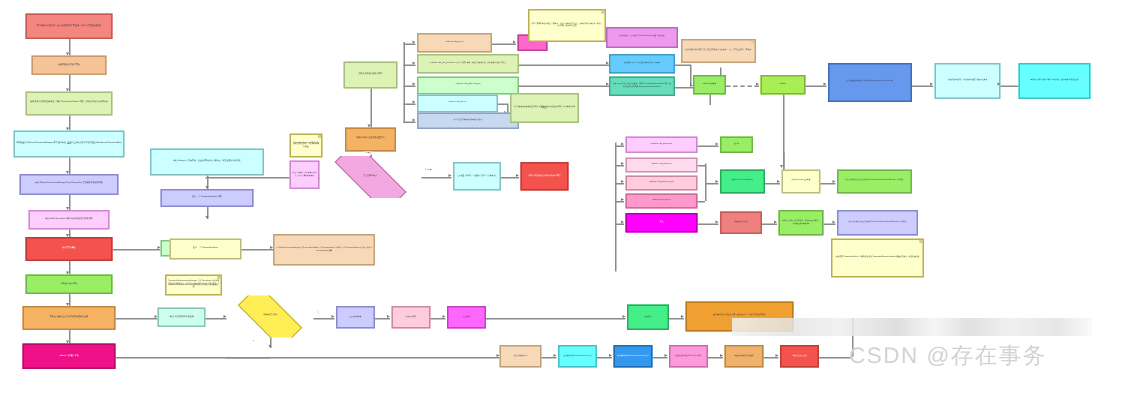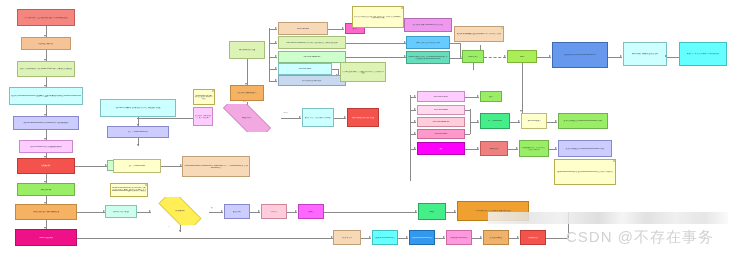--- a/index.html
+++ b/index.html
@@ -338,13 +338,13 @@
   <div class="note tiny" style="left:554px;top:159px;width:62px;height:26px;">根据调用 TransactionStatus 中保存的挂起资源 SuspendedResourcesHolder 恢复外层事务，清理线程绑定</div>
 
   <div class="ln lv" style="left:521.5px;top:101px;height:12px;"></div>
   <div class="arw d" style="left:520.3px;top:110px;"></div>
 
   <div class="ln lh" style="left:137px;top:117.5px;width:45px;"></div>
 
 </div>
 
 <div id="wm-bar"></div>
-<div id="wm-text">CSDN @不存在事务</div>
+<div id="wm-text">CSDN @存在事务</div>
 
 </body></html>

